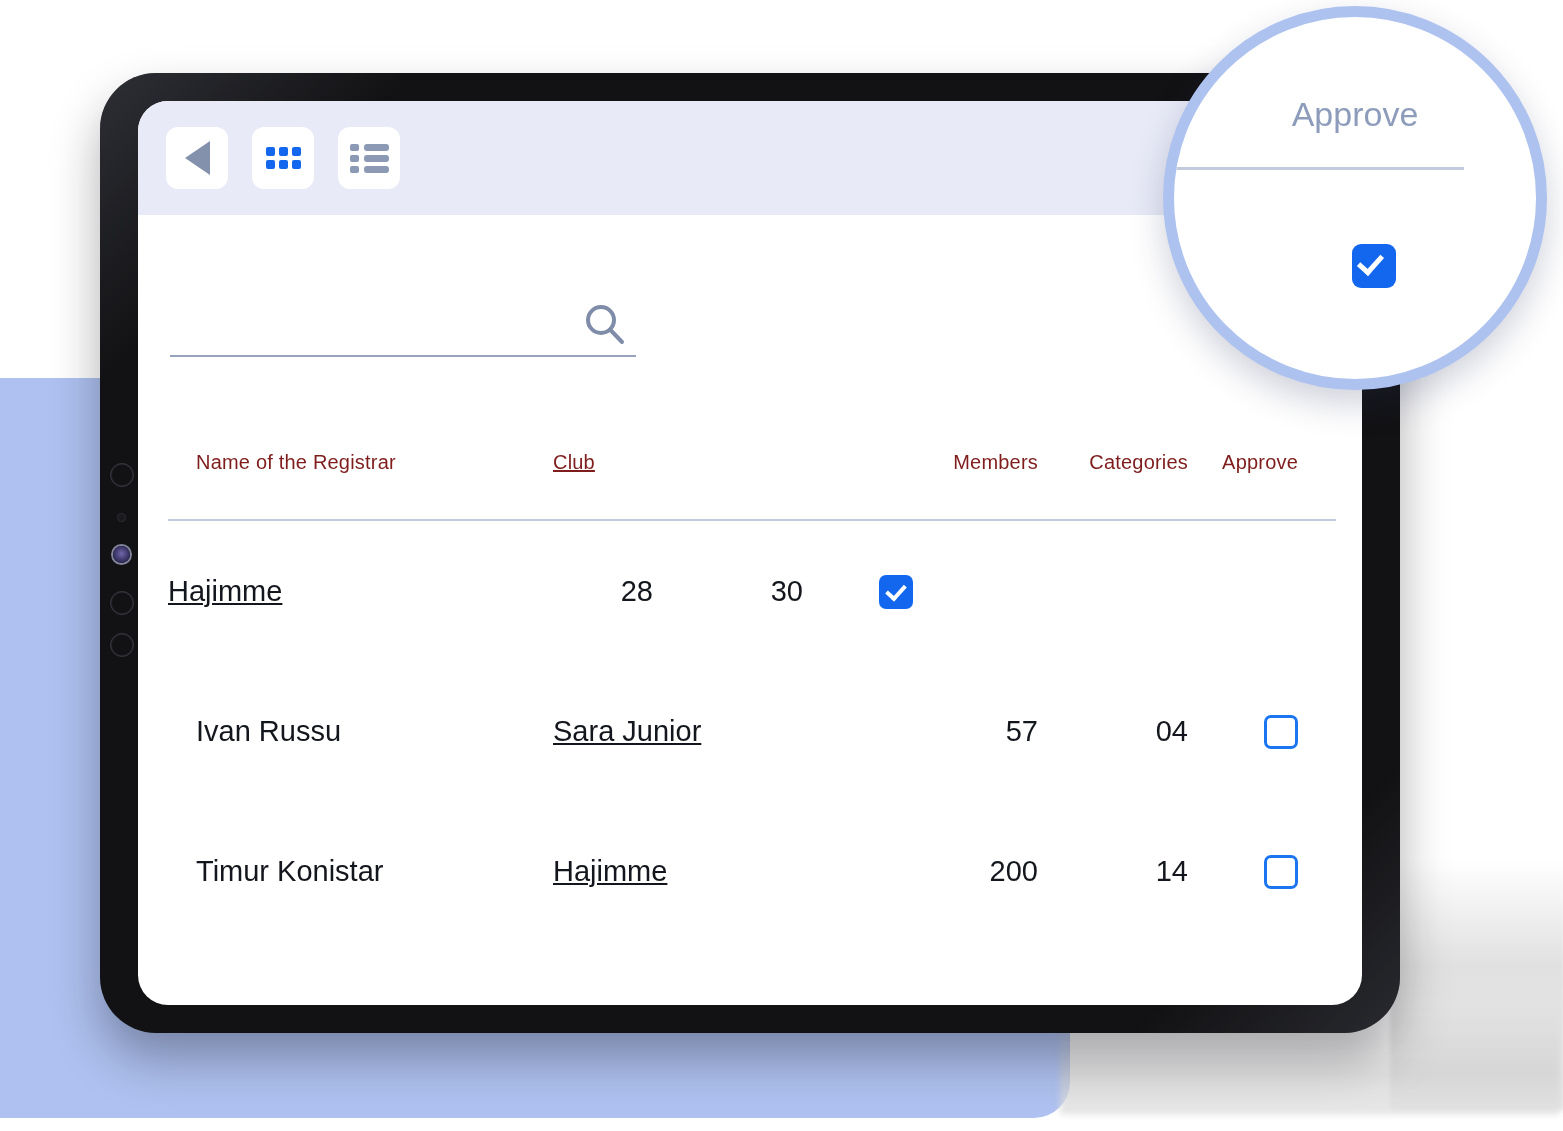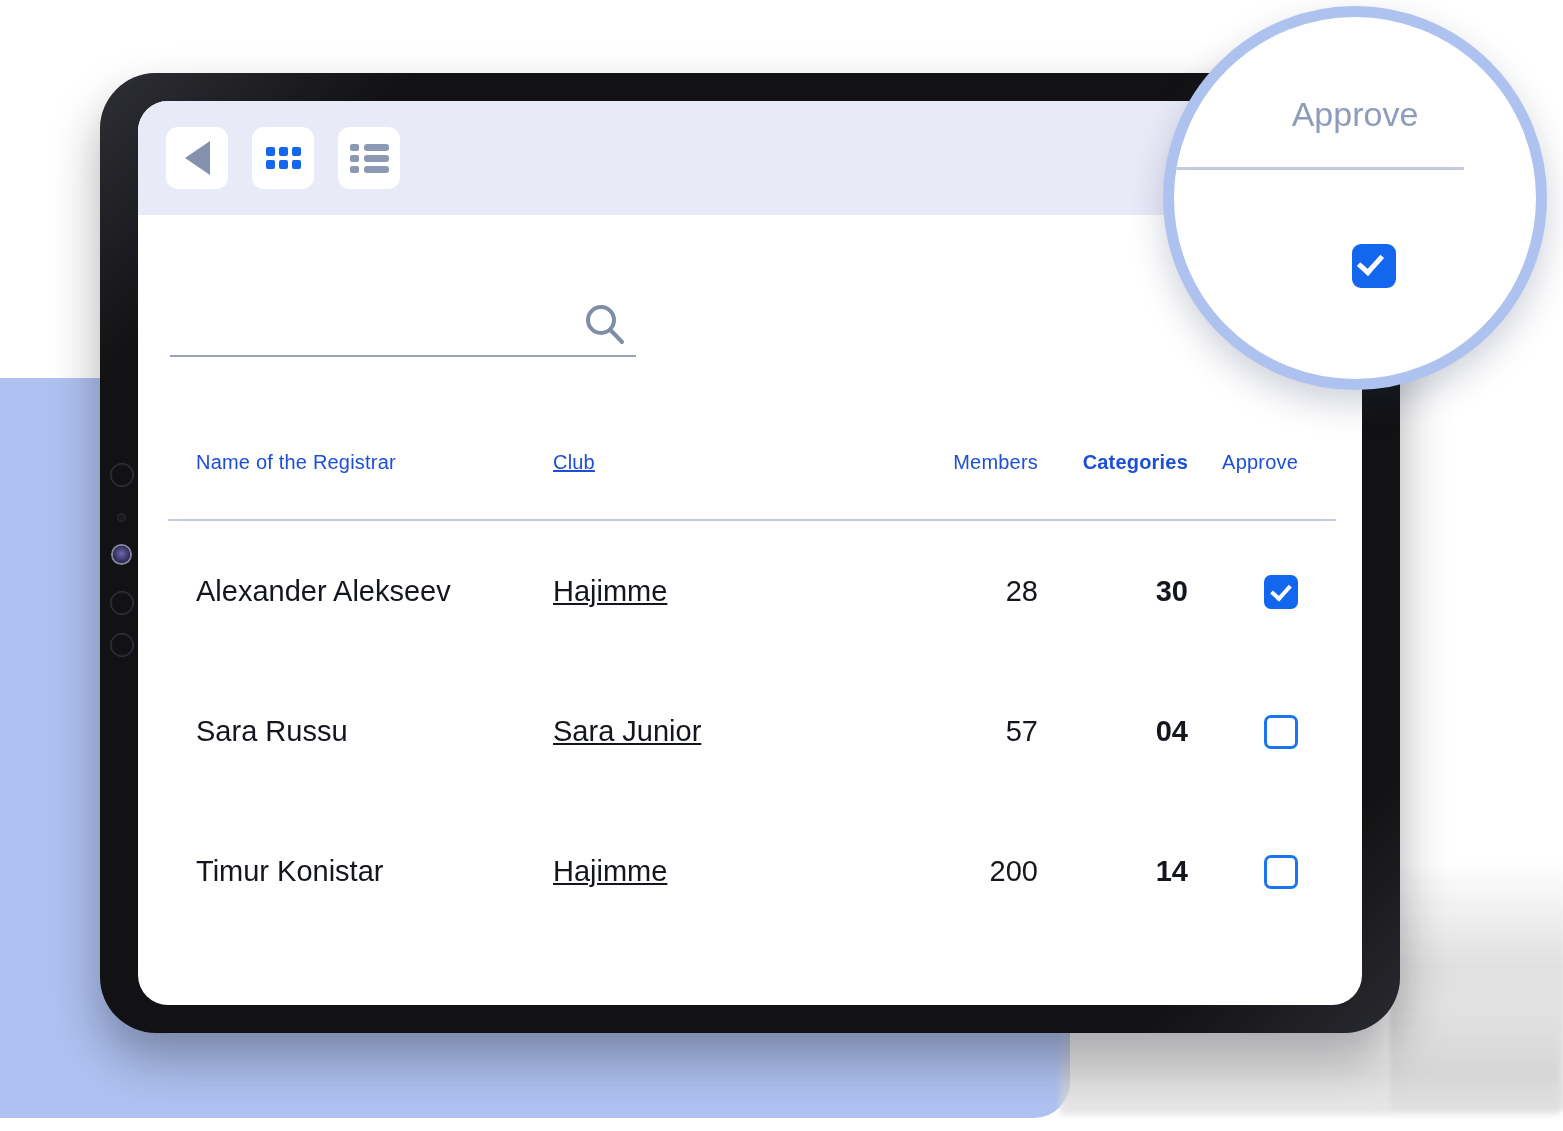--- a/index.html
+++ b/index.html
@@ -200,33 +200,33 @@
   }
   .thead .trow { height: 62px; }
   .thead-rule {
     height: 2px;
     background: #c3cade;
     margin-top: 26px;
     width: 1168px;
   }
   .th {
     font-size: 20px;
-    color: #1d4ed8;
+    color: #7f1d1d;
     font-family: "Liberation Sans", sans-serif;
     letter-spacing: 0.2px;
   }
   .td {
     font-size: 29px;
     color: #13161c;
     font-family: "Liberation Sans", sans-serif;
   }
   .col-name  { width: 385px; padding-left: 28px; box-sizing: border-box; }
   .col-club  { width: 295px; text-decoration: underline; }
   .col-mem   { width: 190px; text-align: right; }
-  .col-cat   { width: 150px; text-align: right; font-weight: bold; }
+  .col-cat   { width: 150px; text-align: right; }
   .col-app   { width: 140px; text-align: right; padding-right: 30px; box-sizing: border-box; }
   .tbody .trow { height: 140px; }
 
   .cbox {
     display: inline-block;
     width: 34px;
     height: 34px;
     border-radius: 7px;
     box-sizing: border-box;
     vertical-align: middle;
@@ -361,28 +361,27 @@
           <div class="th col-name">Name of the Registrar</div>
           <div class="th col-club">Club</div>
           <div class="th col-mem">Members</div>
           <div class="th col-cat">Categories</div>
           <div class="th col-app">Approve</div>
         </div>
         <div class="thead-rule"></div>
       </div>
       <div class="tbody" id="tbody">
           <div class="trow">
-            <div class="td col-name">Alexander Alekseev</div>
             <div class="td col-club">Hajimme</div>
             <div class="td col-mem">28</div>
             <div class="td col-cat">30</div>
             <div class="td col-app"><span class="cbox on"></span></div>
           </div>
           <div class="trow">
-            <div class="td col-name">Sara Russu</div>
+            <div class="td col-name">Ivan Russu</div>
             <div class="td col-club">Sara Junior</div>
             <div class="td col-mem">57</div>
             <div class="td col-cat">04</div>
             <div class="td col-app"><span class="cbox off"></span></div>
           </div>
           <div class="trow">
             <div class="td col-name">Timur Konistar</div>
             <div class="td col-club">Hajimme</div>
             <div class="td col-mem">200</div>
             <div class="td col-cat">14</div>

